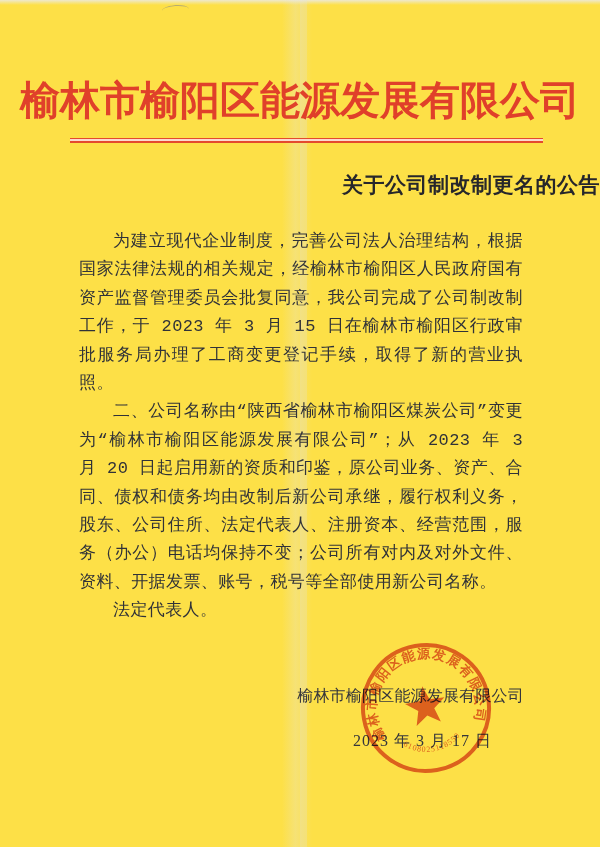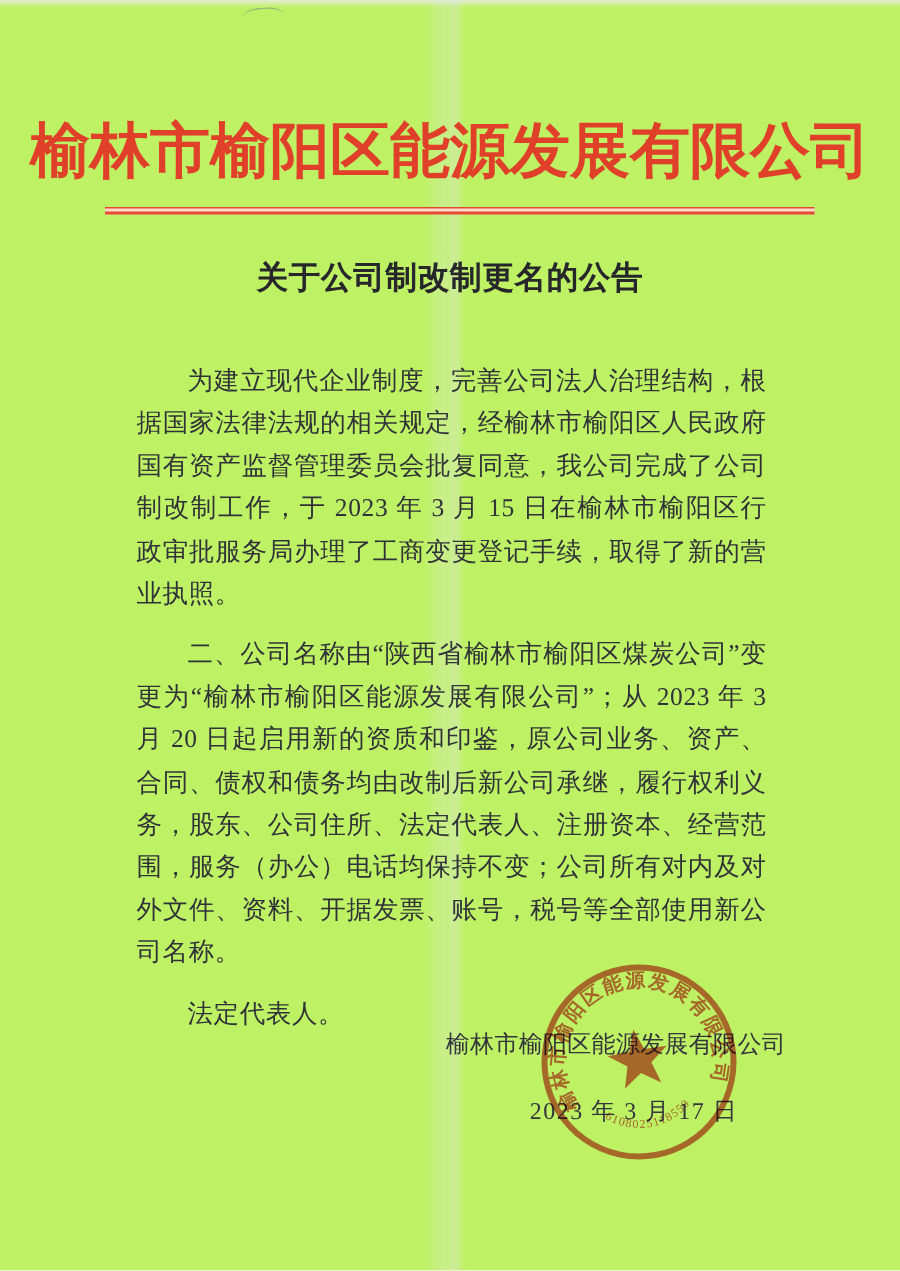--- a/index.html
+++ b/index.html
@@ -5,21 +5,21 @@
   html, body {
     margin: 0;
     padding: 0;
     background: #ffffff;
     font-family: "Liberation Serif", "DejaVu Serif", serif;
   }
   .page {
     position: relative;
     width: 600px;
     height: 847px;
-    background: #bef264;
+    background: #fde047;
     overflow: hidden;
     color: #33343a;
   }
   
   .scan-top-band {
     position: absolute; top: 0; left: 0; right: 0; height: 5px;
     background: linear-gradient(#ebebee, rgba(255,255,255,0));
     opacity: .8;
   }
   .scan-streak-a {
@@ -46,35 +46,35 @@
     white-space: nowrap;
   }
   .red-rule {
     position: absolute; top: 138px; left: 70px; width: 473px; height: 2px;
     border-top: 1.6px solid #e44a2e;
     border-bottom: 2.2px solid #e44a2e;
     background: #fbd9cd;
   }
   .doc-title {
     position: absolute; top: 171px; left: 0; right: 0;
-    text-align: center;
+    text-align: right;
     font-size: 21px; font-weight: bold;
     color: #26262b;
     letter-spacing: 0.5px;
     white-space: nowrap;
   }
   .doc-body {
     position: absolute; top: 228px; left: 79px; width: 444px;
     font-size: 17px;
     line-height: 28.4px;
     text-align: justify;
     letter-spacing: 0.4px;
     color: #303238;
   }
-  .doc-body p { margin: 12px; text-indent: 2em; }
+  .doc-body p { margin: 0; text-indent: 2em; font-family: Liberation Mono, monospace; }
   .signature {
     position: absolute; top: 686px; right: 76px;
     text-align: center;
     color: #35363c;
   }
   .signature .sig-company {
     font-size: 16px;
     letter-spacing: 0.2px;
     white-space: nowrap;
   }

